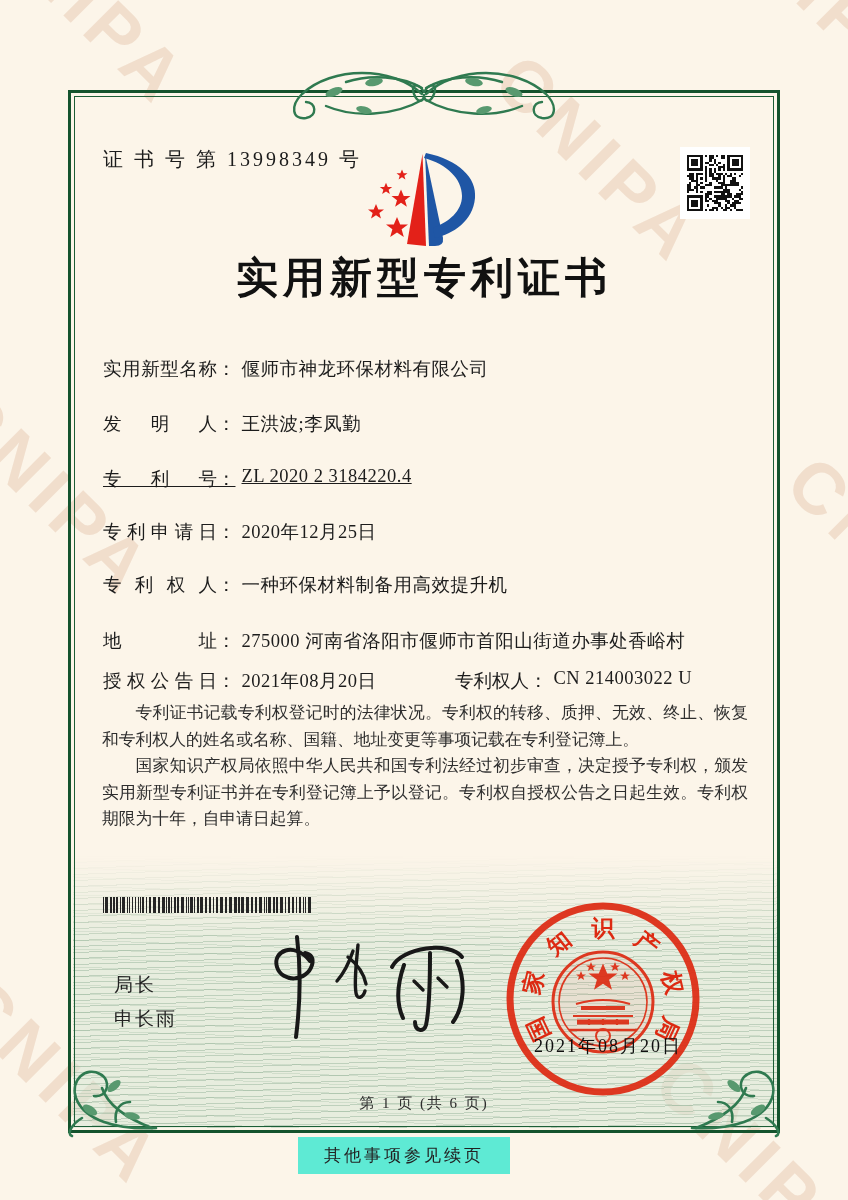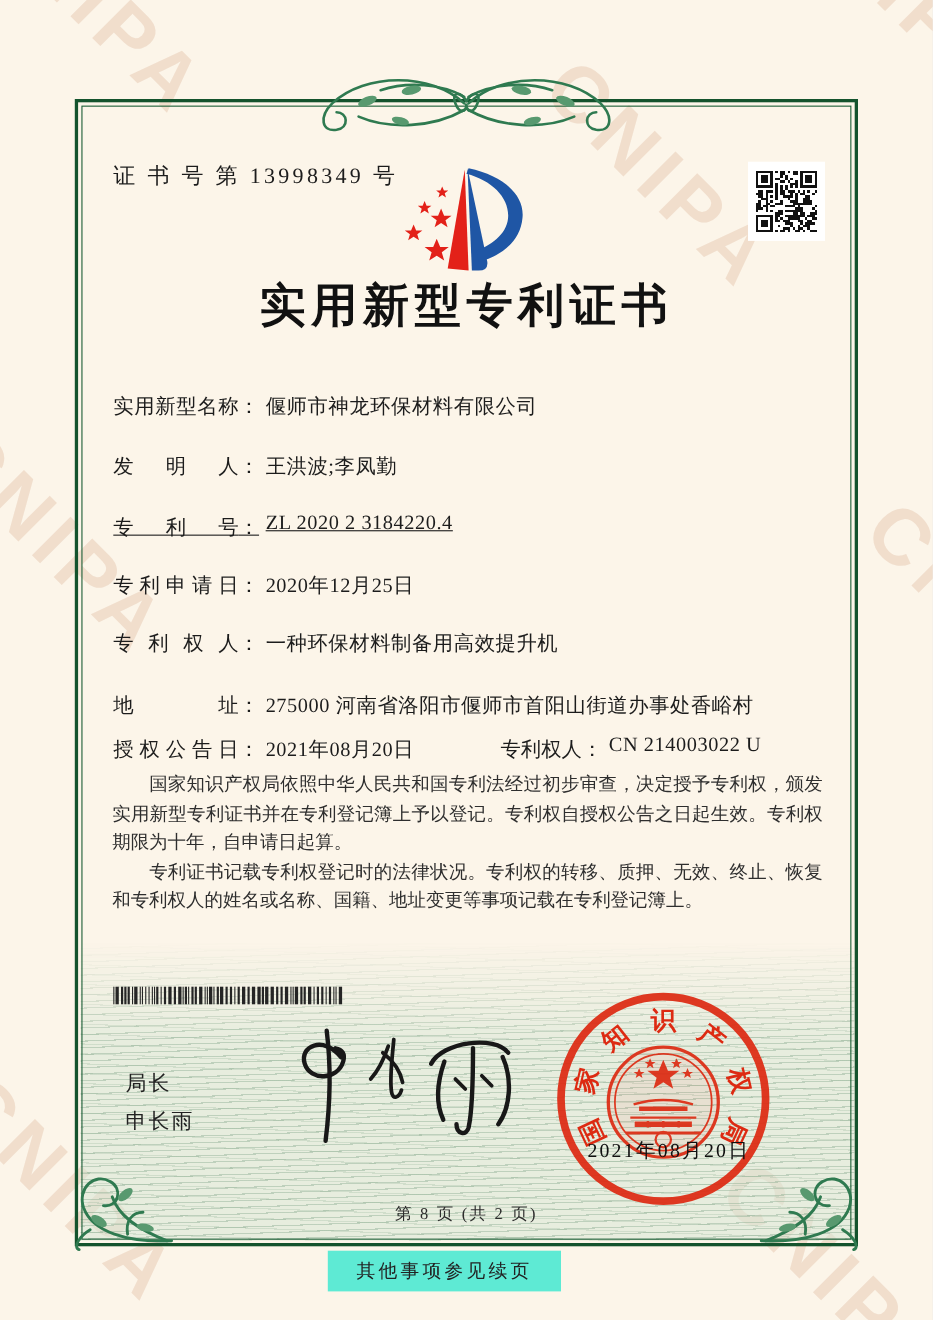--- a/index.html
+++ b/index.html
@@ -467,22 +467,22 @@
       <span class="field-value">2021年08月20日</span>
       <span class="grant-no">
         <span>专利权人</span>
           <span class="field-colon">：</span>
         <span class="field-value">CN 214003022 U</span>
       </span>
     </div>
   </div>
 
   <div class="body-text">
+    <p>专利证书记载专利权登记时的法律状况。专利权的转移、质押、无效、终止、恢复和专利权人的姓名或名称、国籍、地址变更等事项记载在专利登记簿上。</p>
     <p>国家知识产权局依照中华人民共和国专利法经过初步审查，决定授予专利权，颁发实用新型专利证书并在专利登记簿上予以登记。专利权自授权公告之日起生效。专利权期限为十年，自申请日起算。</p>
-    <p>专利证书记载专利权登记时的法律状况。专利权的转移、质押、无效、终止、恢复和专利权人的姓名或名称、国籍、地址变更等事项记载在专利登记簿上。</p>
   </div>
 
   <div class="barcode" id="barcode">
       <div class="bar" style="width: 1px;"></div>
       <div class="gap" style="width: 1px;"></div>
       <div class="bar" style="width: 3px;"></div>
       <div class="gap" style="width: 2px;"></div>
       <div class="bar" style="width: 2px;"></div>
       <div class="gap" style="width: 1px;"></div>
       <div class="bar" style="width: 2px;"></div>
@@ -644,16 +644,16 @@
       <path d="M-30,14 H30" stroke-width="2.2"></path>
       <path d="M-26,20 H26" stroke-width="5"></path>
       <path d="M-34,28 H34" stroke-width="2.6"></path>
       <path d="M-14,23 V17 M0,23 V17 M14,23 V17" stroke-width="2.2"></path>
       <path d="M0,34 m-7,0 a7,7 0 1,0 14,0 a7,7 0 1,0 -14,0" stroke-width="2"></path>
     </g>
   </svg>
 
   <div class="seal-date">2021年08月20日</div>
 
-  <div class="page-footer">第 8 页 (共 2 页)</div>
+  <div class="page-footer">第 1 页 (共 6 页)</div>
   <div class="continuation">其他事项参见续页</div>
 
 </div>
 
 </body></html>

